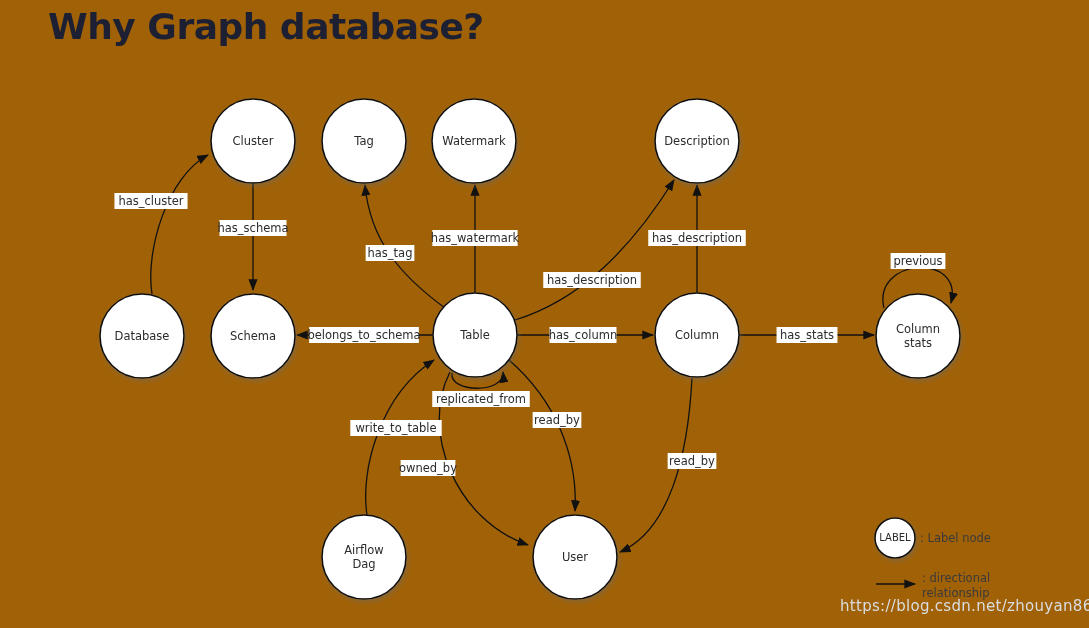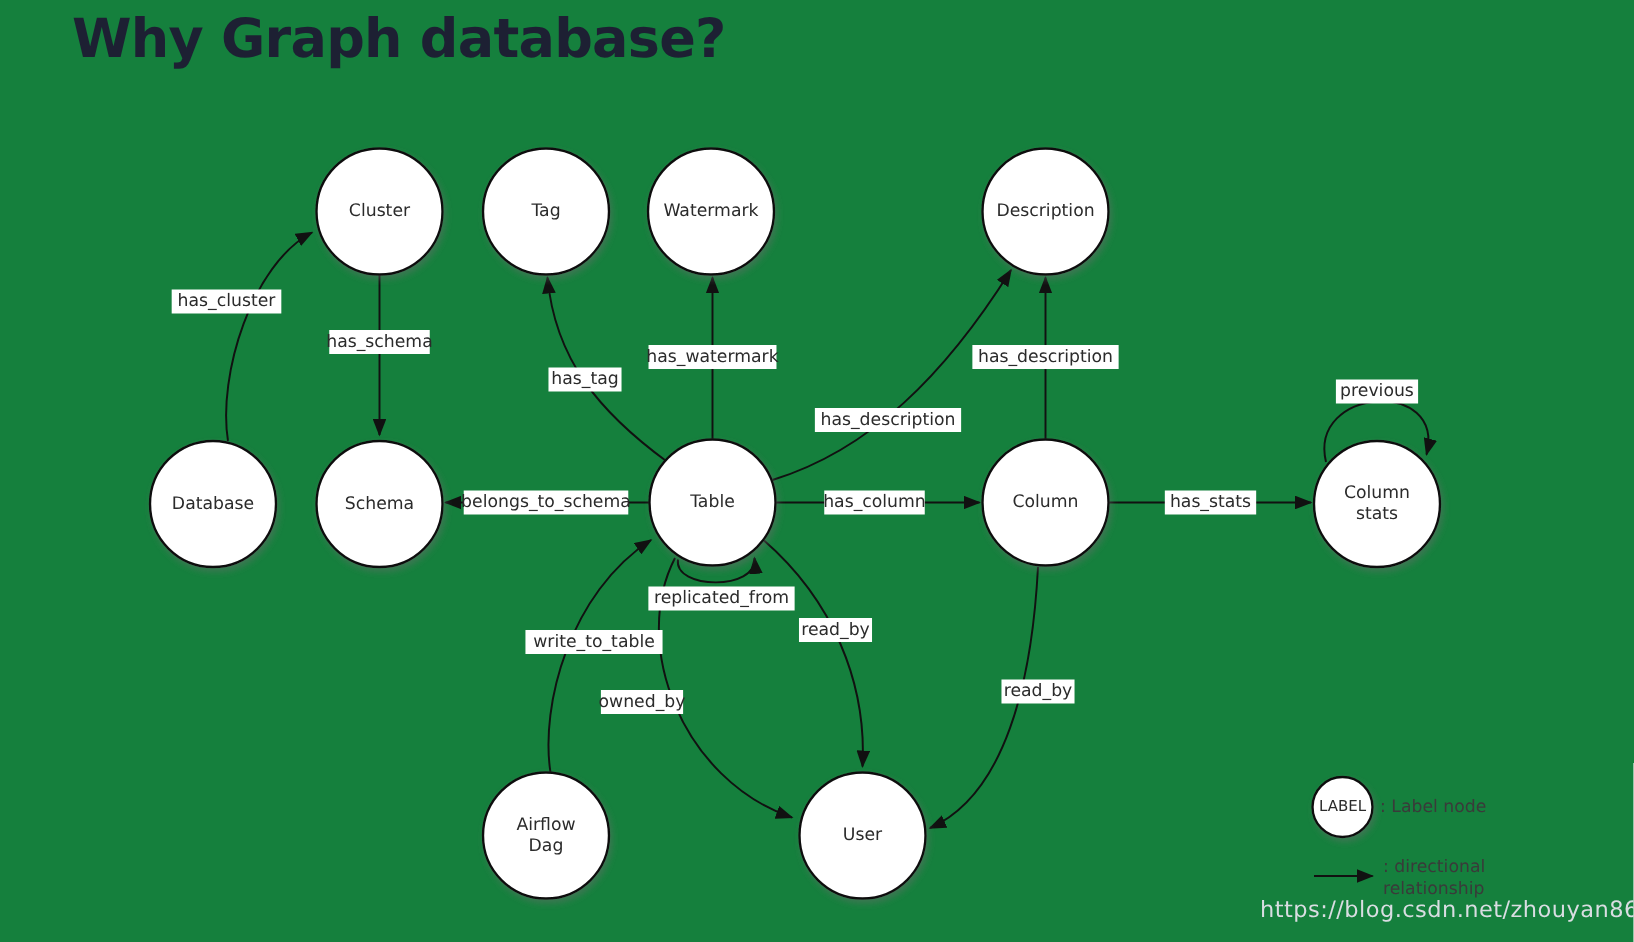--- a/index.html
+++ b/index.html
@@ -10,21 +10,21 @@
   body {
     width: 1089px;
     height: 628px;
     position: relative;
     overflow: hidden;
     font-family: "DejaVu Sans", "Liberation Sans", sans-serif;
   }
   #slide {
     position: absolute;
     inset: 0;
-    background: #15803d;
+    background: #a16207;
   }
   #page-title {
     position: absolute;
     left: 48px;
     top: 6px;
     font-family: "DejaVu Sans", "Liberation Sans", sans-serif;
     font-size: 36px;
     font-weight: bold;
     letter-spacing: -0.5px;
     color: #1d2033;

